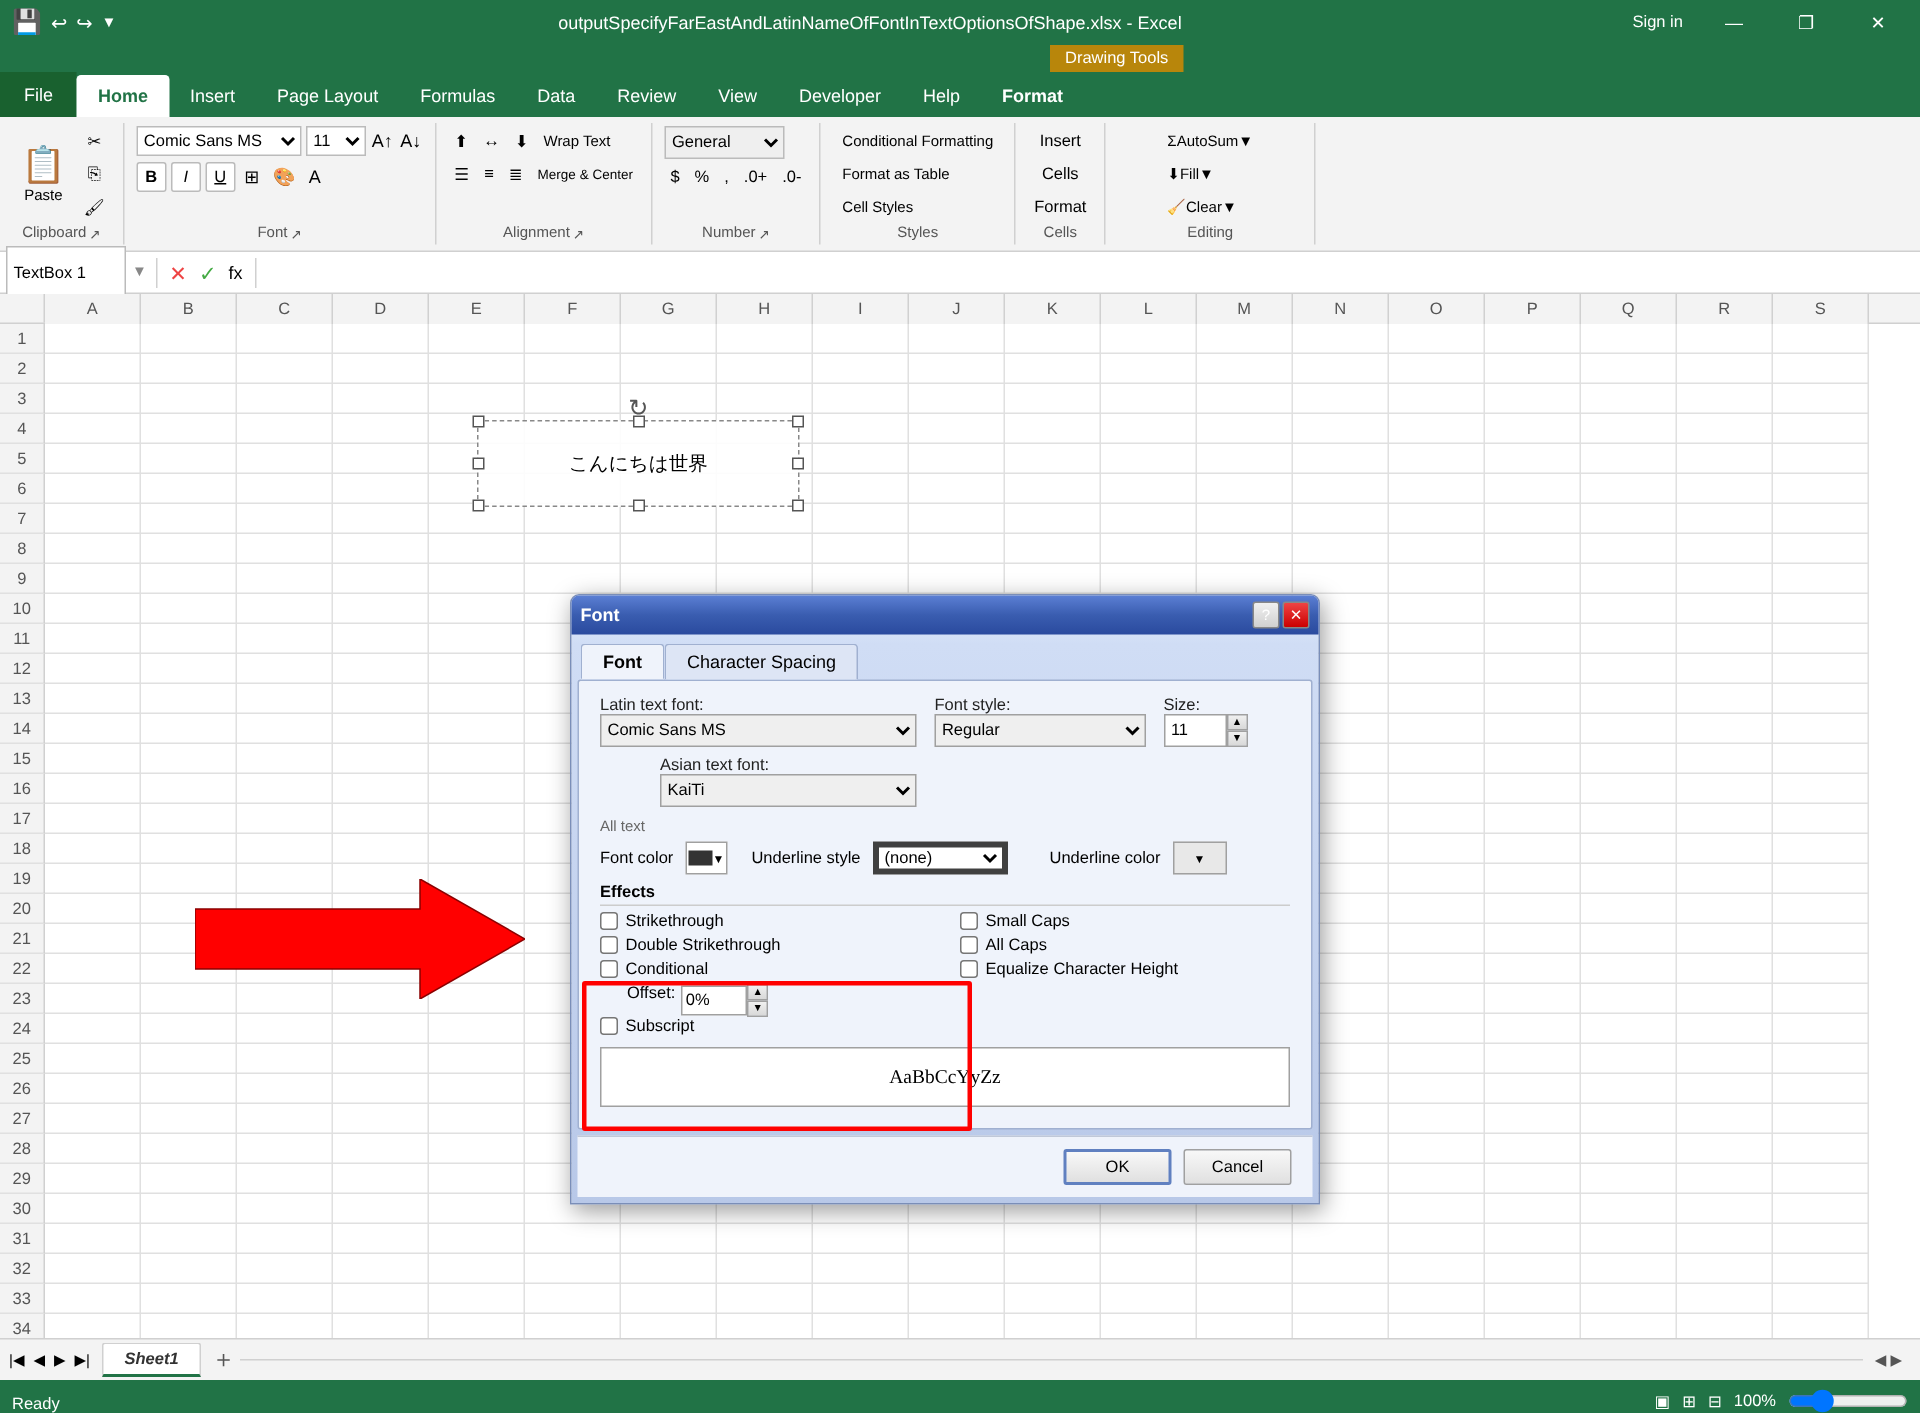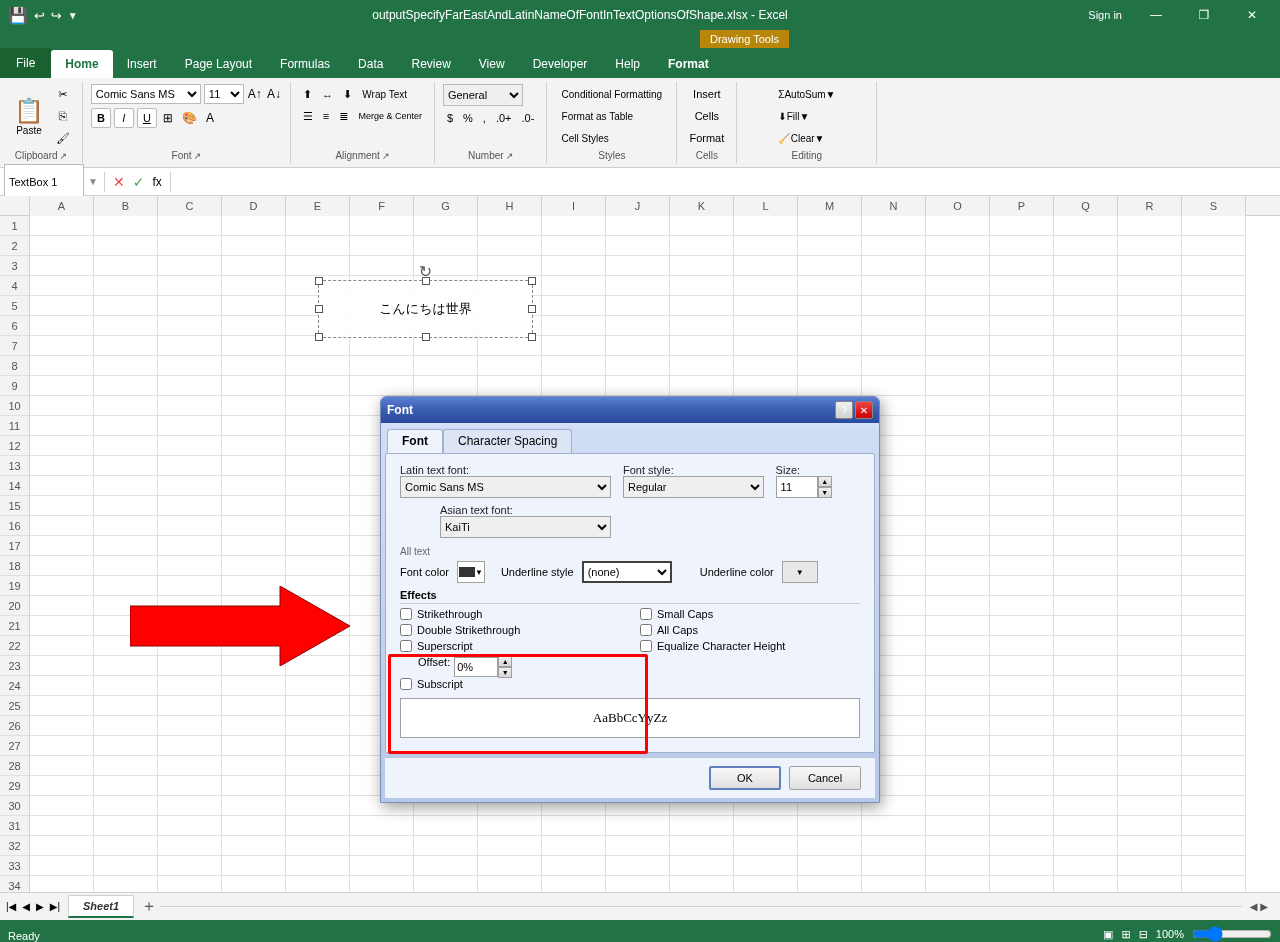--- a/index.html
+++ b/index.html
@@ -359,21 +359,21 @@
       color: white;
       font-size: 11px;
       padding: 0 10px;
       background: #b8860b;
       height: 18px;
       display: flex;
       align-items: center;
     }
 
     .underline-select {
-      border: 2px solid #404040;
+      border: 4px solid #404040;
       background: white;
       font-size: 11px;
       height: 22px;
       width: 90px;
     }
 
     .color-btn {
       width: 28px;
       height: 22px;
       border: 1px solid #a0a0a0;
@@ -1454,21 +1454,21 @@
           <div class="checkbox-row">
             <input type="checkbox" style="">
             <label>Strikethrough</label>
           </div>
           <div class="checkbox-row">
             <input type="checkbox" style="">
             <label>Double Strikethrough</label>
           </div>
           <div class="checkbox-row">
             <input type="checkbox" style="">
-            <label>Superscript</label>
+            <label>Conditional</label>
           </div>
           <div style="display:flex;gap:4px;margin-top:2px;">
             <span style="font-size:11px;margin-left:18px;">Offset:</span>
             <div class="spinner-group">
               <input style="width: 44px; height: 20px; border: 1px solid rgb(160, 160, 160); font-size: 11px; padding: 0px 2px;" value="0%">
               <div class="spinner-btns">
                 <div class="spinner-btn">▲</div>
                 <div class="spinner-btn">▼</div>
               </div>
             </div>

